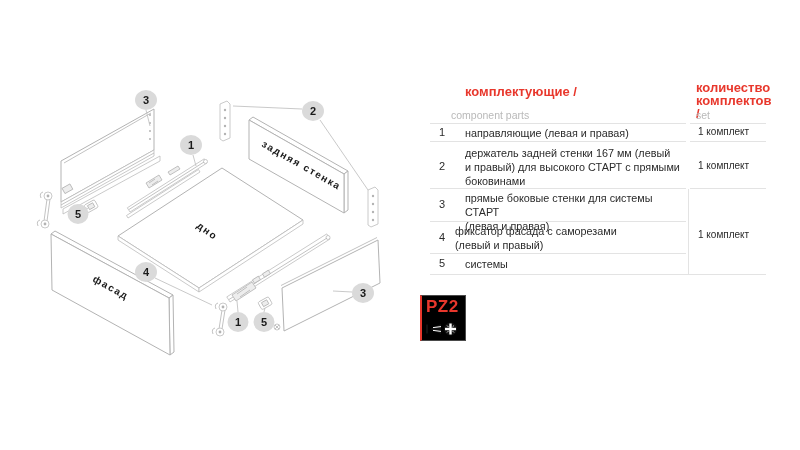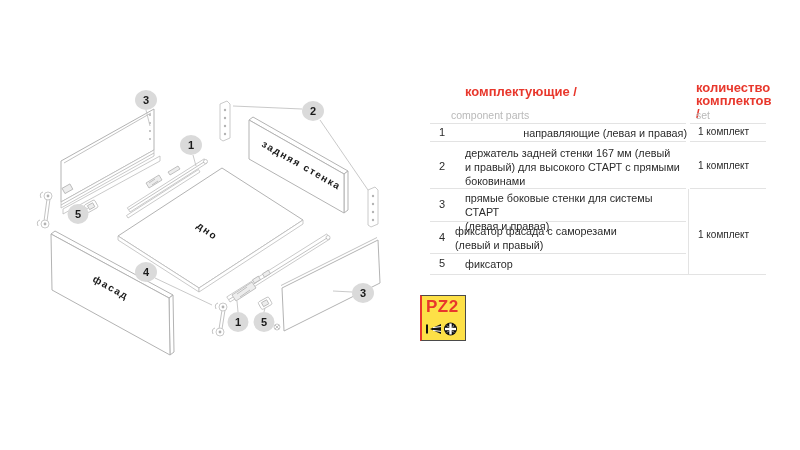--- a/index.html
+++ b/index.html
@@ -9,21 +9,21 @@
   .parts-table{position:absolute;left:430px;top:80px;width:336px;height:196px;}
   .abs{position:absolute;}
   .hline{position:absolute;height:1px;background:#e3e3e3;}
   .vline{position:absolute;width:1px;background:#e3e3e3;}
   .hdr-ru{color:#e8372c;font-weight:bold;font-size:13px;line-height:13px;}
   .hdr-en{color:#b9b9b9;font-size:10.5px;}
   .num{width:24px;text-align:center;font-size:11px;color:#2b2b2b;}
   .desc{width:222px;font-size:10.8px;line-height:14px;color:#2b2b2b;white-space:pre-line;}
   .qty{font-size:10px;color:#2b2b2b;}
   
-  .pz2{position:absolute;left:420px;top:295px;width:43px;height:44px;background:#fde047;
+  .pz2{position:absolute;left:420px;top:295px;width:43px;height:44px;background:#000000;
        border-top:1.5px solid #4a4a4a;border-right:1.5px solid #4a4a4a;
        border-bottom:1.5px solid #4a4a4a;border-left:2.5px solid #e8372c;}
   .pz2-label{position:absolute;left:4px;top:1px;color:#e8372c;font-weight:bold;
              font-size:17px;letter-spacing:.5px;}
   
   .diagram{position:absolute;left:0;top:0;}
   .panel{fill:#fff;stroke:#b3b3b3;stroke-width:1;}
   .thin{fill:#fff;stroke:#bcbcbc;stroke-width:.8;}
   .det{fill:#ededed;stroke:#b3b3b3;stroke-width:.8;}
   .ln{stroke:#b3b3b3;stroke-width:.8;fill:none;}
@@ -206,39 +206,39 @@
     <div class="hline" style="left:0;top:61px;width:256px;"></div>
     <div class="hline" style="left:260px;top:61px;width:76px;"></div>
     <div class="hline" style="left:0;top:108px;width:256px;"></div>
     <div class="hline" style="left:260px;top:108px;width:76px;"></div>
     <div class="hline" style="left:0;top:141px;width:256px;"></div>
     <div class="hline" style="left:0;top:173px;width:256px;"></div>
     <div class="hline" style="left:0;top:194px;width:336px;"></div>
     <div class="vline" style="left:258px;top:109px;height:85px;"></div>
 
     <div class="abs num" style="left:0;top:46px;">1</div>
-    <div class="abs desc" style="left:35px;top:46px;text-align:right;">направляющие (левая и правая)</div>
+    <div class="abs desc" style="left:35px;top:46px;">направляющие (левая и правая)</div>
     <div class="abs qty" style="left:268px;top:46px;">1 комплект</div>
 
     <div class="abs num" style="left:0;top:80px;">2</div>
     <div class="abs desc" style="left:35px;top:66px;">держатель задней стенки 167 мм (левый
 и правый) для высокого СТАРТ с прямыми
 боковинами</div>
     <div class="abs qty" style="left:268px;top:80px;">1 комплект</div>
 
     <div class="abs num" style="left:0;top:118px;">3</div>
     <div class="abs desc" style="left:35px;top:111px;">прямые боковые стенки для системы СТАРТ
 (левая и правая)</div>
 
     <div class="abs num" style="left:0;top:151px;">4</div>
     <div class="abs desc" style="left:25px;top:144px;">фиксатор фасада с саморезами
 (левый и правый)</div>
 
     <div class="abs num" style="left:0;top:177px;">5</div>
-    <div class="abs desc" style="left:35px;top:177px;">фиксатор</div>
+    <div class="abs desc" style="left:35px;top:177px;">системы</div>
 
     <div class="abs qty" style="left:268px;top:149px;">1 комплект</div>
   </div>
 
   <div class="pz2">
     <div class="pz2-label">PZ2</div>
     <svg width="34" height="14" style="position:absolute;left:4px;top:26px;">
       <rect x="0" y="2.5" width="2" height="9" fill="#111"></rect>
       <polygon points="4,7 15,2 15,12" fill="#111"></polygon>
       <line x1="7" y1="5.6" x2="15" y2="4.6" stroke="#fff" stroke-width="1"></line>

